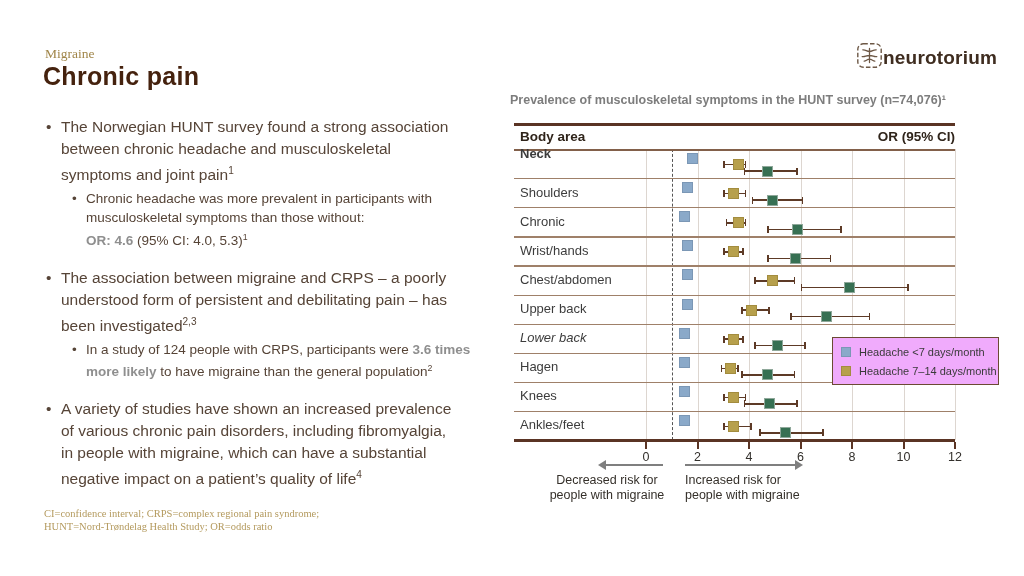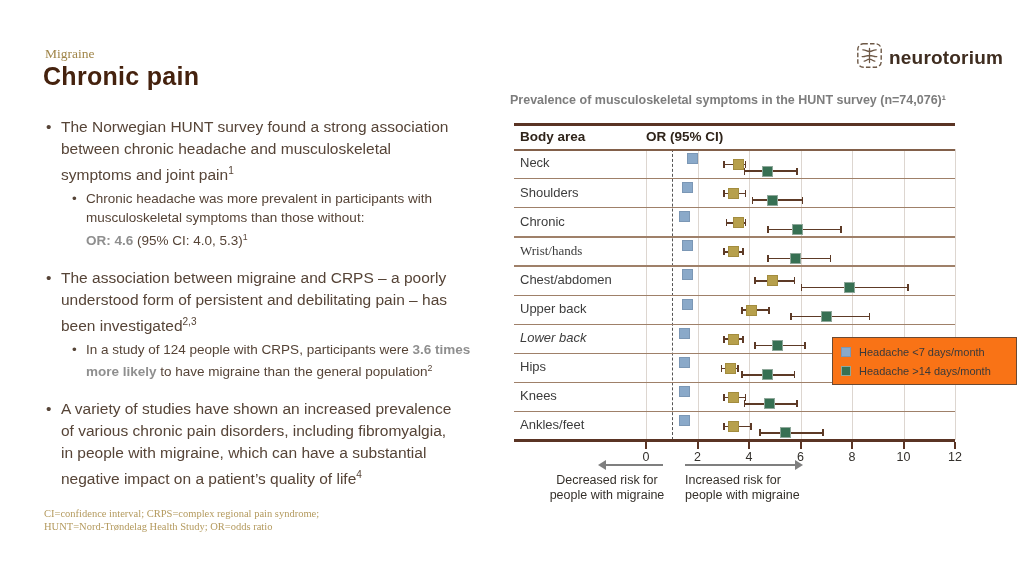--- a/index.html
+++ b/index.html
@@ -3,54 +3,54 @@
 <meta charset="utf-8">
 <style>
   html,body{margin:0;padding:0;background:#e8e8e8;}
   .slide{position:relative;width:1024px;height:576px;background:#ffffff;overflow:hidden;
          font-family:"Liberation Sans",sans-serif;margin:0 auto;}
   
   .eyebrow{position:absolute;left:45px;top:46px;font-family:"Liberation Serif",serif;
            font-size:13.5px;color:#a08548;}
   .page-title{position:absolute;left:43px;top:62px;font-size:25px;font-weight:bold;
               color:#45220e;letter-spacing:0.3px;}
-  .logo{position:absolute;left:856px;top:42px;display:flex;align-items:center;gap:6px;}
+  .logo{position:absolute;left:856px;top:42px;display:flex;align-items:center;}
   .logo-text{font-size:19px;font-weight:600;color:#3f2d20;letter-spacing:0.2px;}
   
   .bullets{position:absolute;left:44px;top:116px;width:468px;color:#564437;}
   .bullet{position:relative;padding-left:17px;white-space:pre-line;}
   .bullet .marker{position:absolute;left:2px;top:0;}
   .bullet.l1{font-size:15.5px;line-height:22px;margin-top:17px;}
   .bullet.l1:first-child{margin-top:0;}
   .bullet.l2{margin-left:28px;padding-left:14px;font-size:13.5px;line-height:19px;margin-top:3px;}
   .bullet.l2 .marker{left:0;}
   .em{color:#8f8f8f;font-weight:bold;}
   sup{font-size:0.65em;}
   
   .abbr,.refs{position:absolute;left:44px;font-family:"Liberation Serif",serif;
               font-size:10.5px;line-height:13px;color:#b49a5e;white-space:pre-line;}
   .abbr{top:507px;} .refs{top:537px;}
   
   .chart{position:absolute;left:508px;top:90px;width:505px;height:470px;}
   .chart-title{position:absolute;left:2px;top:3px;font-size:12.5px;font-weight:bold;color:#7d7d7d;}
   .colhead{position:absolute;top:39px;font-size:13.5px;font-weight:bold;color:#2f241a;}
   .colhead.left{left:12px;}
-  .colhead.right{left:138px;width:309px;text-align:left;}
+  .colhead.right{left:138px;width:309px;text-align:right;}
   .gridline{position:absolute;width:1px;background:#ddd6d0;z-index:1;}
   .refline{position:absolute;width:0;border-left:1.5px dashed #555;z-index:2;}
   .hline{position:absolute;height:1.3px;background:#9f8069;z-index:3;}
   .hline.thick{height:2.5px;background:#5a3424;}
   .hline.mid{height:1.5px;background:#82604a;}
   .rowlabel{position:absolute;left:12px;font-size:13px;color:#3c3c3c;z-index:3;}
   .tick{position:absolute;width:2px;height:7px;background:#5a3424;}
   .ticklabel{position:absolute;width:26px;text-align:center;font-size:12.5px;color:#33302c;}
   .whisker{position:absolute;height:1.5px;background:#5d3a26;z-index:4;}
   .cap{position:absolute;width:1.5px;height:7px;background:#5d3a26;z-index:4;}
   .square{position:absolute;width:11px;height:11px;box-sizing:border-box;z-index:5;}
-  .legend{position:absolute;left:324px;top:247px;width:185px;background:#f97316;
+  .legend{position:absolute;left:324px;top:247px;width:167px;background:#f0abfc;
           border:1.5px solid #6b4a33;padding:4px 8px;box-sizing:border-box;z-index:10;}
   .legend-item{display:flex;align-items:center;height:19px;}
   .legend-swatch{width:10px;height:10px;margin-right:8px;flex:none;}
   .legend-label{font-size:11px;color:#3a3a3a;white-space:nowrap;}
   .arrow-line{position:absolute;top:374px;height:2px;background:#7f7f7f;}
   .arrow-head{position:absolute;top:370px;width:0;height:0;
               border-top:5px solid transparent;border-bottom:5px solid transparent;}
   .arrow-label{position:absolute;top:383px;font-size:12.5px;line-height:15px;color:#35302a;white-space:pre-line;}
 </style>
 </head>
@@ -110,35 +110,35 @@
   <div class="gridline" style="left: 138px; top: 59px; height: 291px;"></div>
       <div class="gridline" style="left: 189.5px; top: 59px; height: 291px;"></div>
       <div class="gridline" style="left: 241px; top: 59px; height: 291px;"></div>
       <div class="gridline" style="left: 292.5px; top: 59px; height: 291px;"></div>
       <div class="gridline" style="left: 344px; top: 59px; height: 291px;"></div>
       <div class="gridline" style="left: 395.5px; top: 59px; height: 291px;"></div>
       <div class="gridline" style="left: 447px; top: 59px; height: 291px;"></div>
       <div class="refline" style="left: 163.75px; top: 59px; height: 291px;"></div>
       <div class="hline thick" style="left: 6px; top: 33px; width: 441px;"></div>
       <div class="hline mid" style="left: 6px; top: 59px; width: 441px;"></div>
-      <div class="rowlabel" style="top: 65px;">Neck</div>
+      <div class="rowlabel" style="top: 56px; font-weight: bold;">Neck</div>
       <div class="hline" style="left: 6px; top: 88.1px; width: 441px;"></div>
       <div class="rowlabel" style="top: 94.65px;">Shoulders</div>
       <div class="hline" style="left: 6px; top: 117.2px; width: 441px;"></div>
       <div class="rowlabel" style="top: 123.75px;">Chronic</div>
       <div class="hline" style="left: 6px; top: 146.3px; width: 441px;"></div>
-      <div class="rowlabel" style="top: 152.85px; font-family: Liberation Serif, serif;">Wrist/hands</div>
+      <div class="rowlabel" style="top: 152.85px;">Wrist/hands</div>
       <div class="hline" style="left: 6px; top: 175.4px; width: 441px;"></div>
       <div class="rowlabel" style="top: 181.95px;">Chest/abdomen</div>
       <div class="hline" style="left: 6px; top: 204.5px; width: 441px;"></div>
       <div class="rowlabel" style="top: 211.05px;">Upper back</div>
       <div class="hline" style="left: 6px; top: 233.6px; width: 441px;"></div>
       <div class="rowlabel" style="top: 240.15px; font-style: italic;">Lower back</div>
       <div class="hline" style="left: 6px; top: 262.7px; width: 441px;"></div>
-      <div class="rowlabel" style="top: 269.25px;">Hips</div>
+      <div class="rowlabel" style="top: 269.25px;">Hagen</div>
       <div class="hline" style="left: 6px; top: 291.8px; width: 441px;"></div>
       <div class="rowlabel" style="top: 298.35px;">Knees</div>
       <div class="hline" style="left: 6px; top: 320.9px; width: 441px;"></div>
       <div class="rowlabel" style="top: 327.45px;">Ankles/feet</div>
       <div class="hline thick" style="left: 6px; top: 349px; width: 441px;"></div>
       <div class="tick" style="left: 137px; top: 351.5px;"></div>
       <div class="ticklabel" style="left: 125px; top: 360px;">0</div>
       <div class="tick" style="left: 188.5px; top: 351.5px;"></div>
       <div class="ticklabel" style="left: 176.5px; top: 360px;">2</div>
       <div class="tick" style="left: 240px; top: 351.5px;"></div>
@@ -246,18 +246,18 @@
       <div class="whisker" style="left: 251.3px; top: 342.2px; width: 64.375px;"></div>
       <div class="cap" style="left: 251.3px; top: 339.45px;"></div>
       <div class="cap" style="left: 314.175px; top: 339.45px;"></div>
       <div class="square" style="left: 271.55px; top: 337.45px; background: rgb(55, 112, 83); border: 1px solid rgb(143, 168, 154);"></div>
       <div class="legend">
         <div class="legend-item">
           <span class="legend-swatch" style="background: rgb(138, 169, 201); border: 1px solid rgb(123, 151, 181); box-sizing: border-box;"></span>
           <span class="legend-label">Headache &lt;7 days/month</span>
         </div>
         <div class="legend-item">
-          <span class="legend-swatch" style="background: rgb(55, 112, 83); border: 1px solid rgb(143, 168, 154); box-sizing: border-box;"></span>
-          <span class="legend-label">Headache &gt;14 days/month</span>
+          <span class="legend-swatch" style="background: rgb(183, 160, 76); border: 1px solid rgb(163, 140, 62); box-sizing: border-box;"></span>
+          <span class="legend-label">Headache 7–14 days/month</span>
         </div>
       </div>
     </div>
 </div>
 
 </body></html>

